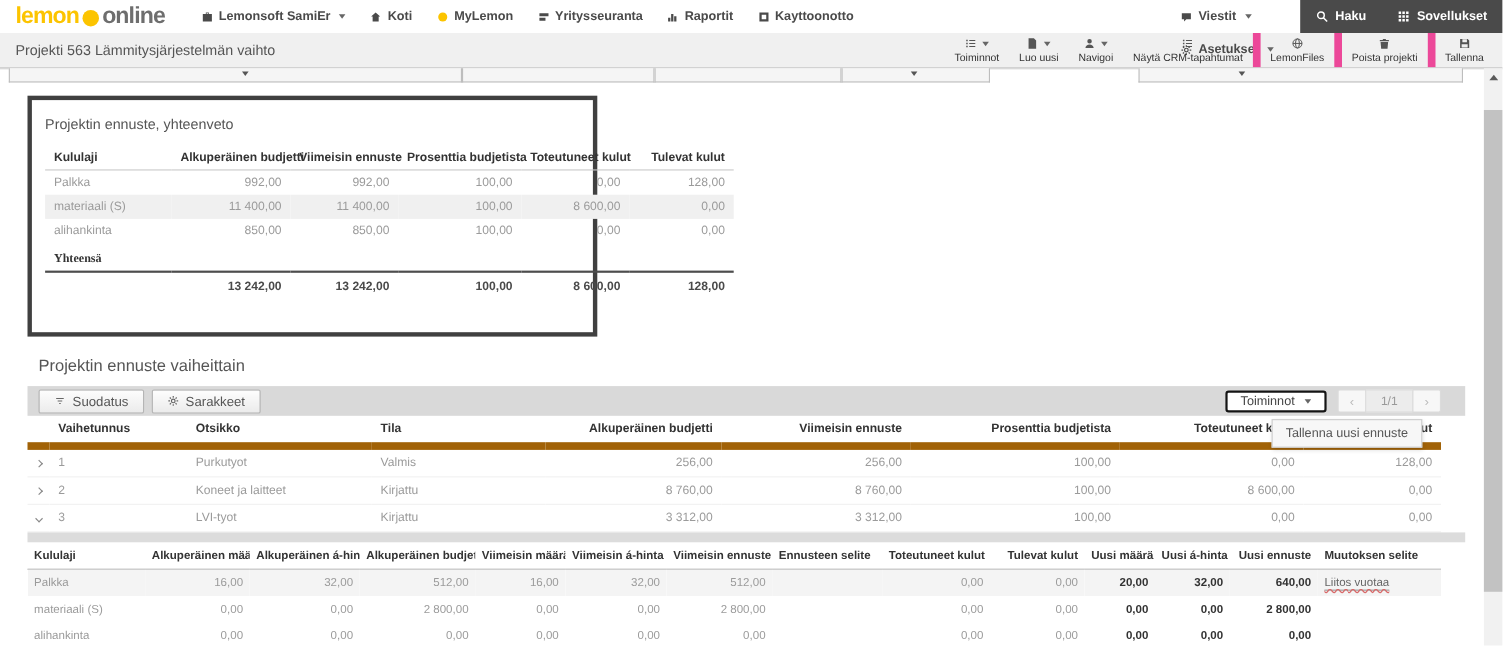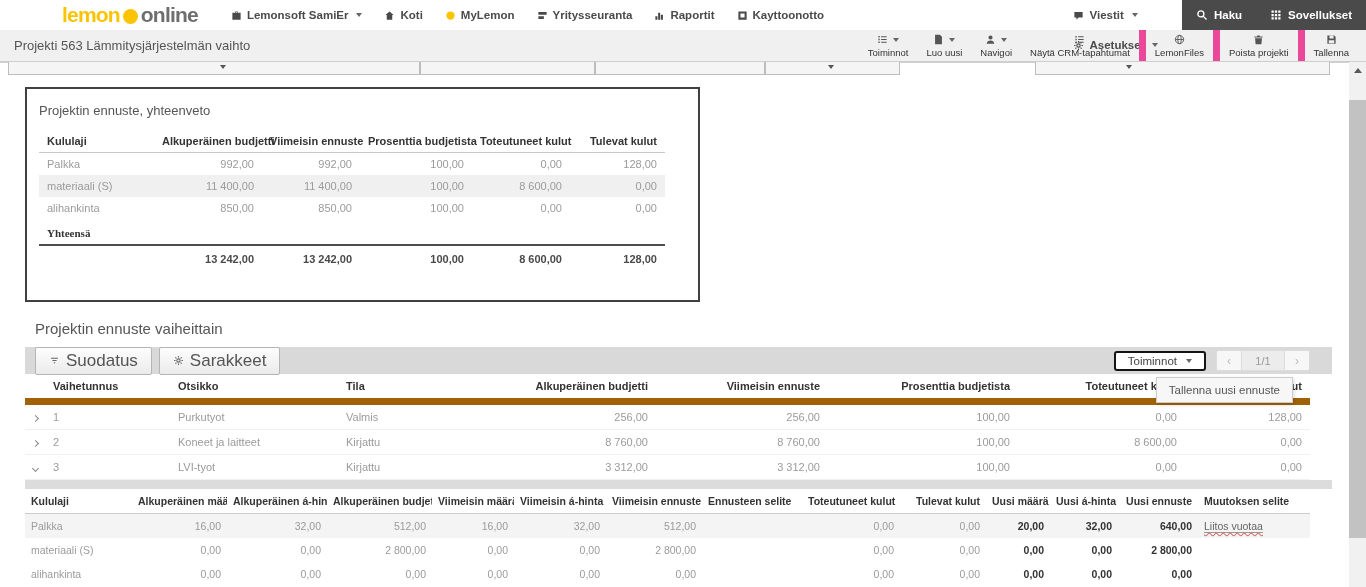--- a/index.html
+++ b/index.html
@@ -2,21 +2,21 @@
 <html><head>
 <meta charset="utf-8">
 <style>
   * { box-sizing: border-box; margin: 0; padding: 0; }
   html,body { width:1366px; height:587px; overflow:hidden; }
   body { font-family:"Liberation Sans", sans-serif; background:#fff; position:relative; color:#444; }
 
   
   .topnav { height:30px; display:flex; align-items:center; background:#fff; padding-left:14px; }
   .logo { display:flex; align-items:center; margin-right:22px; cursor:pointer; }
-  .logo .lemon { color:#fcc400; font-size:21px; font-weight:bold; letter-spacing:-0.8px;margin-left:48px; }
+  .logo .lemon { color:#fcc400; font-size:21px; font-weight:bold; letter-spacing:-0.8px; }
   .logo .dot { width:15px; height:15px; border-radius:50%; background:#fcc400; margin:2px 3px 0 3px; }
   .logo .online { color:#6e6e6e; font-size:21px; font-weight:bold; letter-spacing:-0.8px; }
   .nav-item { display:flex; align-items:center; gap:5px; font-size:11.5px; font-weight:bold; color:#4a4a4a; padding:0 11px; height:30px; cursor:pointer; white-space:nowrap; }
   .ic { display:inline-block; width:11px; height:11px; color:#4a4a4a; }
   .ic svg { width:100%; height:100%; display:block; }
   .caret { width:0; height:0; border-left:3.5px solid transparent; border-right:3.5px solid transparent; border-top:4px solid #666; margin-left:3px; }
   .nav-right { margin-left:auto; display:flex;flex-direction:column; }
   .nav-dark { display:flex; background:#4a4a4a; height:30px; margin-left:8px; }
   .dark-item { color:#fff; font-weight:bold; font-size:11.5px; display:flex; align-items:center; gap:6px; padding:0 14px; cursor:pointer; white-space:nowrap; }
   .dark-item .ic { color:#fff; width:12px; height:12px; }
@@ -30,36 +30,36 @@
   .tb-btn .ic { color:#555; }
   .tb-btn .tb-label { font-size:9.5px; margin-top:1px; color:#333; white-space:nowrap; }
   .tb-btn.sep { border-left:7px solid #ec4899; }
 
   
   .tabstub { position:relative; height:13px; background:#fff; border-top:1px solid #cfcfcf; }
   .stub { position:absolute; top:-1px; height:13px; background:#f5f5f5; border:1px solid #bdbdbd; border-top:none; }
   .stub-mark { position:absolute; top:2px; width:0; height:0; border-left:3px solid transparent; border-right:3px solid transparent; border-top:4px solid #555; }
 
   
-  .card { margin:12px 0 0 25px; width:675px; border:2px solid #404040; background:#fff; padding:12px 12px 30px 12px; }
+  .card { margin:12px 0 0 25px; width:518px; border:4px solid #404040; background:#fff; padding:12px 12px 30px 12px; }
   .card-title { font-size:13px; color:#555; margin:2px 0 12px 0; }
   table { border-collapse:collapse; table-layout:fixed; }
   th.l, td.l { text-align:left; }  th.r, td.r { text-align:right; }
   .sum-table { width:626px; font-size:11px; }
   .sum-table th { font-weight:bold; color:#333; border-bottom:1px solid #c9c9c9; padding:5px 8px; white-space:nowrap; }
   .sum-table td { color:#9b9b9b; padding:5px 8px; white-space:nowrap; }
   .sum-table tr.stripe td { background:#f0f0f0; }
   .sum-table tr.total-label td { color:#333; font-weight:bold; padding-top:8px;font-family:Liberation Serif, serif; }
   .sum-table tr.totals td { color:#4a4a4a; font-weight:bold; border-top:2px solid #4d4d4d; padding-top:7px; }
 
   
   .section { position:relative; margin:18px 0 0 25px; width:1307px; }
   .sec-title { font-size:15px; color:#555; margin-bottom:10px; padding-left:10px;margin-top:16px; }
   .grid-toolbar { height:27px; background:#d9d9d9; display:flex; align-items:center; padding:0 10px; }
-  .gbtn { display:inline-flex; align-items:center; gap:6px; font-size:17px; color:#555; background:linear-gradient(#fdfdfd,#ebebeb); border:1px solid #b5b5b5; border-radius:2px; padding:3px 13px; margin-right:7px; cursor:pointer; white-space:nowrap; }
+  .gbtn { display:inline-flex; align-items:center; gap:6px; font-size:12px; color:#555; background:linear-gradient(#fdfdfd,#ebebeb); border:1px solid #b5b5b5; border-radius:2px; padding:3px 13px; margin-right:7px; cursor:pointer; white-space:nowrap; }
   .gbtn .ic { color:#666; }
   .right-tools { margin-left:auto; display:flex; align-items:center; padding-right:12px; }
   .actions-btn { font-size:11.5px; color:#444; background:#fff; border:2px solid #141414; border-radius:3px; padding:2px 12px; display:inline-flex; gap:6px; align-items:center; cursor:pointer; white-space:nowrap; }
   .pager { display:flex; margin-left:10px; }
   .pg-btn { width:26px; height:21px; background:#f7f7f7; border:1px solid #dcdcdc; color:#bbb; font-size:12px; display:flex; align-items:center; justify-content:center; cursor:pointer; }
   .pg-btn.first { border-radius:2px 0 0 2px; }
   .pg-btn.last  { border-radius:0 2px 2px 0; }
   .pg-cur { min-width:42px; height:21px; background:#ececec; border-top:1px solid #dcdcdc; border-bottom:1px solid #dcdcdc; color:#999; font-size:11px; display:flex; align-items:center; justify-content:center; }
   .menu { position:absolute; top:57px; right:39px; background:#f7f7f7; border:1px solid #ccc; box-shadow:1px 2px 4px rgba(0,0,0,.15); padding:6px 12px; font-size:11.5px; color:#555; z-index:5; cursor:pointer; white-space:nowrap; }
 

